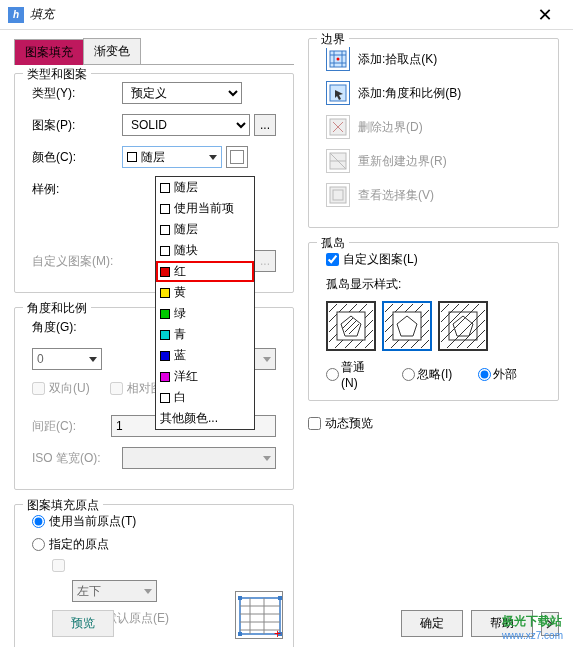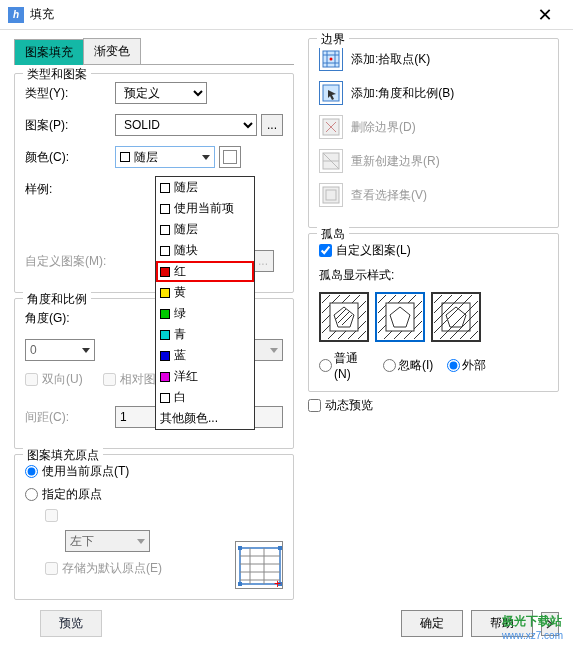--- a/index.html
+++ b/index.html
@@ -1,57 +1,57 @@
 <!DOCTYPE html>
 <html><head>
 <meta charset="utf-8">
 <style>
 * { box-sizing: border-box; margin: 0; padding: 0; font-family: "Microsoft YaHei", sans-serif; font-size: 12px; }
 body { background: #fff; width: 573px; height: 647px; position: relative; }
 .titlebar { height: 30px; display: flex; align-items: center; padding: 0 8px; border-bottom: 1px solid #ddd; }
 .app-icon { width: 16px; height: 16px; background: #4a8be0; margin-right: 6px; display: flex; align-items: center; justify-content: center; color: #fff; font-style: italic; font-weight: bold; font-size: 10px; }
-.title { flex: 1; }
+.title { flex: 1; font-style: italic; }
 .close-btn { width: 40px; height: 30px; display: flex; align-items: center; justify-content: center; font-size: 18px; cursor: pointer; }
 .content { padding: 8px 14px; display: flex; gap: 14px; }
 .left-col { width: 280px; }
 .right-col { flex: 1; }
 .tabs { display: flex; border-bottom: 1px solid #aaa; margin-bottom: 8px; }
 .tab { padding: 4px 10px; border: 1px solid #aaa; border-bottom: none; background: #fff; margin-right: -1px; position: relative; }
-.tab.active { top: 1px; background: #14b8a6; }
+.tab.active { top: 1px; background: #be185d; }
 .tab.inactive { background: #f0f0f0; }
-.group { border: 1px solid #ccc; border-radius: 2px; margin-bottom: 5px; padding: 8px 10px 10px; position: relative; }
+.group { border: 1px solid #ccc; border-radius: 2px; margin-bottom: 14px; padding: 8px 17px 10px; position: relative; }
 .group-title { position: absolute; top: -8px; left: 8px; background: #fff; padding: 0 4px; }
 .row { display: flex; align-items: center; margin-bottom: 10px; min-height: 22px; }
 .row-label { width: 90px; }
 .row-control { flex: 1; display: flex; gap: 4px; }
 select, input[type=text] { border: 1px solid #888; height: 22px; padding: 0 4px; background: #fff; }
-select { width: 92px; }
+select { width: 120px; }
 .btn-small { width: 22px; height: 22px; border: 1px solid #888; background: #f0f0f0; display: flex; align-items: center; justify-content: center; }
 .color-select { width: 100px; height: 22px; border: 1px solid #7eb4ea; background: #fff; display: flex; align-items: center; padding: 0 4px; justify-content: space-between; }
 .dropdown { position: absolute; background: #fff; border: 1px solid #333; width: 100px; z-index: 100; left: 140px; top: 102px; }
 .dd-item { padding: 2px 4px; display: flex; align-items: center; gap: 4px; cursor: pointer; }
 .dd-item.highlighted { border: 2px solid #e00; padding: 0 2px; }
 .color-sq { width: 10px; height: 10px; border: 1px solid #000; flex-shrink: 0; }
 .sq-empty { background: #fff; }
 .disabled { color: #999; }
 .checkbox-row { display: flex; align-items: center; gap: 4px; margin-bottom: 8px; }
 .radio-row { display: flex; align-items: center; gap: 4px; margin-bottom: 6px; }
 .indent { margin-left: 20px; }
 .icon-btn { width: 24px; height: 24px; border: 1px solid #888; background: #fff; display: flex; align-items: center; justify-content: center; flex-shrink: 0; }
 .icon-btn.disabled-btn { border-color: #ccc; }
 .boundary-row { display: flex; align-items: center; gap: 8px; margin-bottom: 10px; }
 .island-previews { display: flex; gap: 6px; margin: 8px 0; }
 .island-prev { width: 50px; height: 50px; border: 2px solid #333; display: flex; align-items: center; justify-content: center; cursor: pointer; }
 .island-prev.selected { border-color: #0066cc; }
-.island-radios { display: flex; gap: 12px; }
+.island-radios { display: flex; gap: 24px; }
 .island-radio { width: 52px; display: flex; align-items: center; gap: 2px; font-size: 11px; }
 .origin-preview { width: 48px; height: 48px; border: 1px solid #888; background: #fff; position: absolute; right: 10px; bottom: 10px; }
 .footer { position: absolute; bottom: 10px; left: 0; right: 0; display: flex; justify-content: flex-end; padding: 0 14px; gap: 8px; align-items: center; }
 .btn { padding: 4px 18px; border: 1px solid #888; background: #f0f0f0; cursor: pointer; }
-.btn.disabled { color: #0f172a; border-color: #ccc; }
+.btn.disabled { color: #0f766e; border-color: #ccc; margin-left: 12px; }
 .watermark { position: absolute; right: 10px; bottom: 6px; font-size: 11px; }
 .wm-top { color: #2b9c3f; font-weight: bold; }
 .wm-bot { color: #4a90e2; font-size: 10px; }
 .arrow-down { width: 0; height: 0; border-left: 4px solid transparent; border-right: 4px solid transparent; border-top: 5px solid #333; }
 .expand-arrow { width: 18px; height: 24px; border: 1px solid #888; background: #f0f0f0; display: flex; align-items: center; justify-content: center; }
 .hatch-icon { width: 18px; height: 18px; }
 .subselect { width: 85px; height: 22px; border: 1px solid #888; background: #f0f0f0; display:flex; align-items:center; justify-content:space-between; padding:0 4px; color:#666;}
 </style>
 </head>
 <body>
@@ -188,20 +188,27 @@
           </label>
         <div style="width:20px"></div>
         <label class="checkbox-row disabled">
             <input type="checkbox" disabled="" style="">
             <span>相对图纸空间(E)</span>
           </label>
       </div>
       <div class="row">
         <div class="row-label disabled">间距(C):</div>
         <input type="text" style="flex: 1 1 0%; background: rgb(245, 245, 245);" value="1">
+      </div>
+      <div class="row">
+        <div class="row-label disabled">ISO 笔宽(O):</div>
+        <div class="subselect" style="flex:1;">
+            <span></span>
+            <span class="arrow-down" style="border-top-color:#999;"></span>
+          </div>
       </div>
     </div>
 
     <div class="group" style="position:relative;padding-bottom:14px;">
       <div class="group-title">图案填充原点</div>
       <label class="radio-row">
           <input type="radio" name="origin" checked="" style="">
           <span>使用当前原点(T)</span>
         </label>
       <label class="radio-row">

